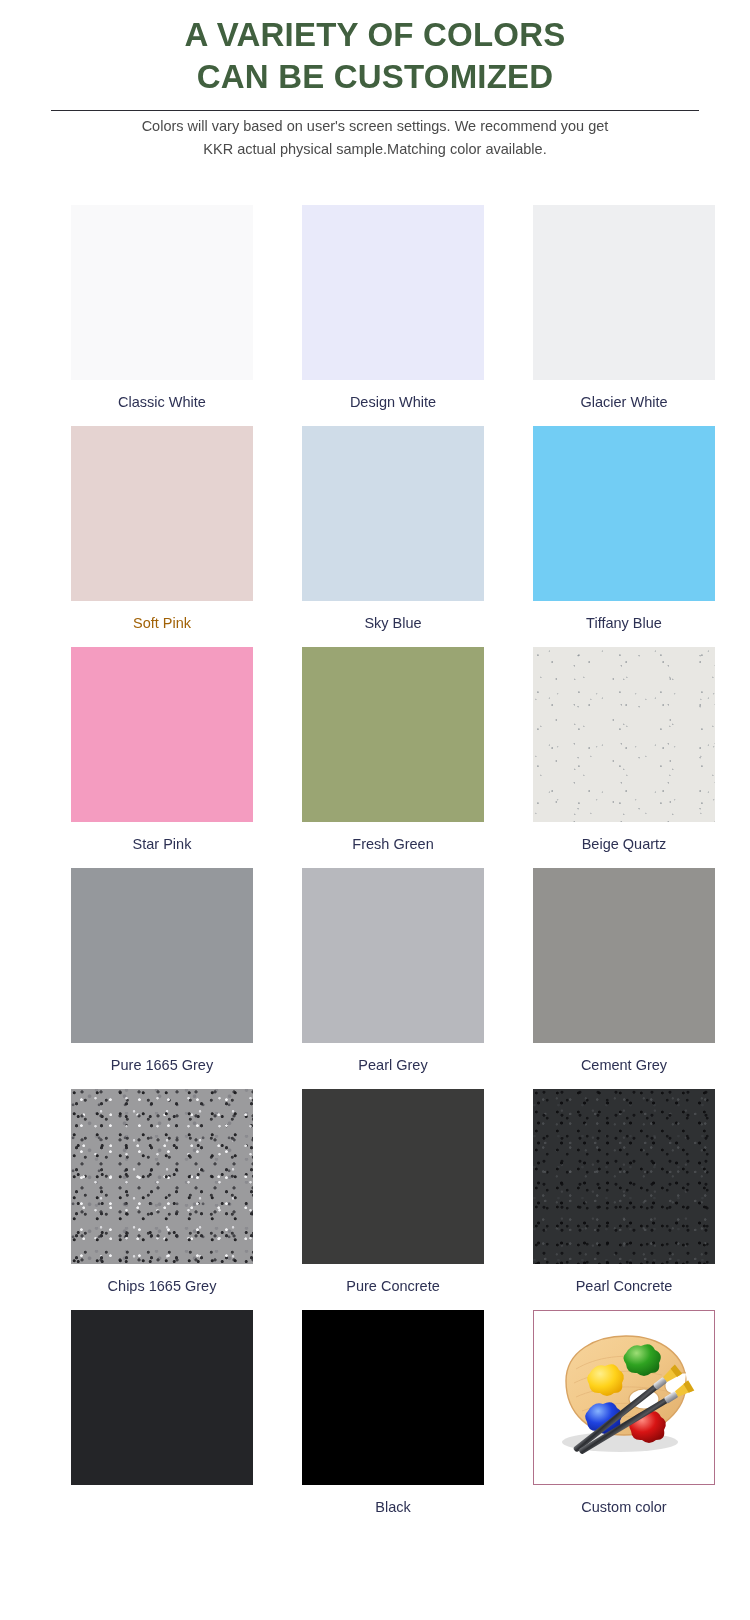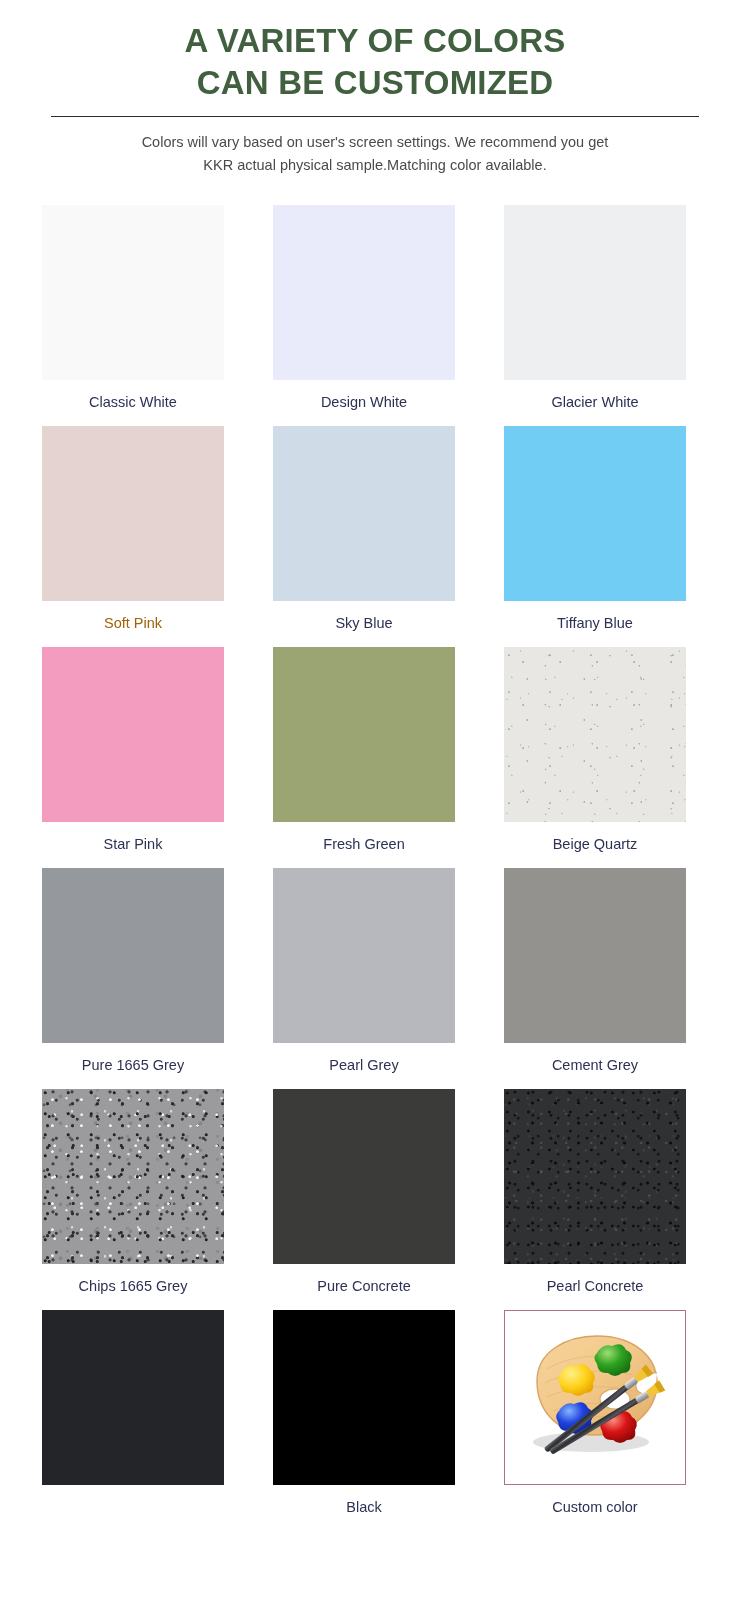--- a/index.html
+++ b/index.html
@@ -14,21 +14,21 @@
   .page {
     position: relative;
     width: 750px;
     height: 1620px;
     background: #ffffff;
     overflow: hidden;
   }
 
   
   .header {
-    padding-top: 20px;
+    padding-top: 14px;
     text-align: center;
   }
 
   .title {
     color: #41603f;
     font-size: 33px;
     font-weight: bold;
     line-height: 1.26;
     letter-spacing: 0.2px;
     text-align: center;
@@ -36,32 +36,32 @@
   }
 
   .divider {
     width: 648px;
     height: 1px;
     background: #2b2b33;
     margin: 13px auto 0 auto;
   }
 
   .subtitle {
-    margin-top: 14px;
+    margin-top: 4px;
     color: #4a4a4a;
     font-size: 14.5px;
     line-height: 1.55;
     text-align: center;
     white-space: pre-line;
   }
 
   
   .grid {
     position: absolute;
-    left: 42px;
+    left: 71px;
     top: 205px;
     width: 644px;
     display: grid;
     grid-template-columns: repeat(3, 182px);
     column-gap: 49px;
     row-gap: 0px;
   }
 
   .cell {
     width: 182px;

